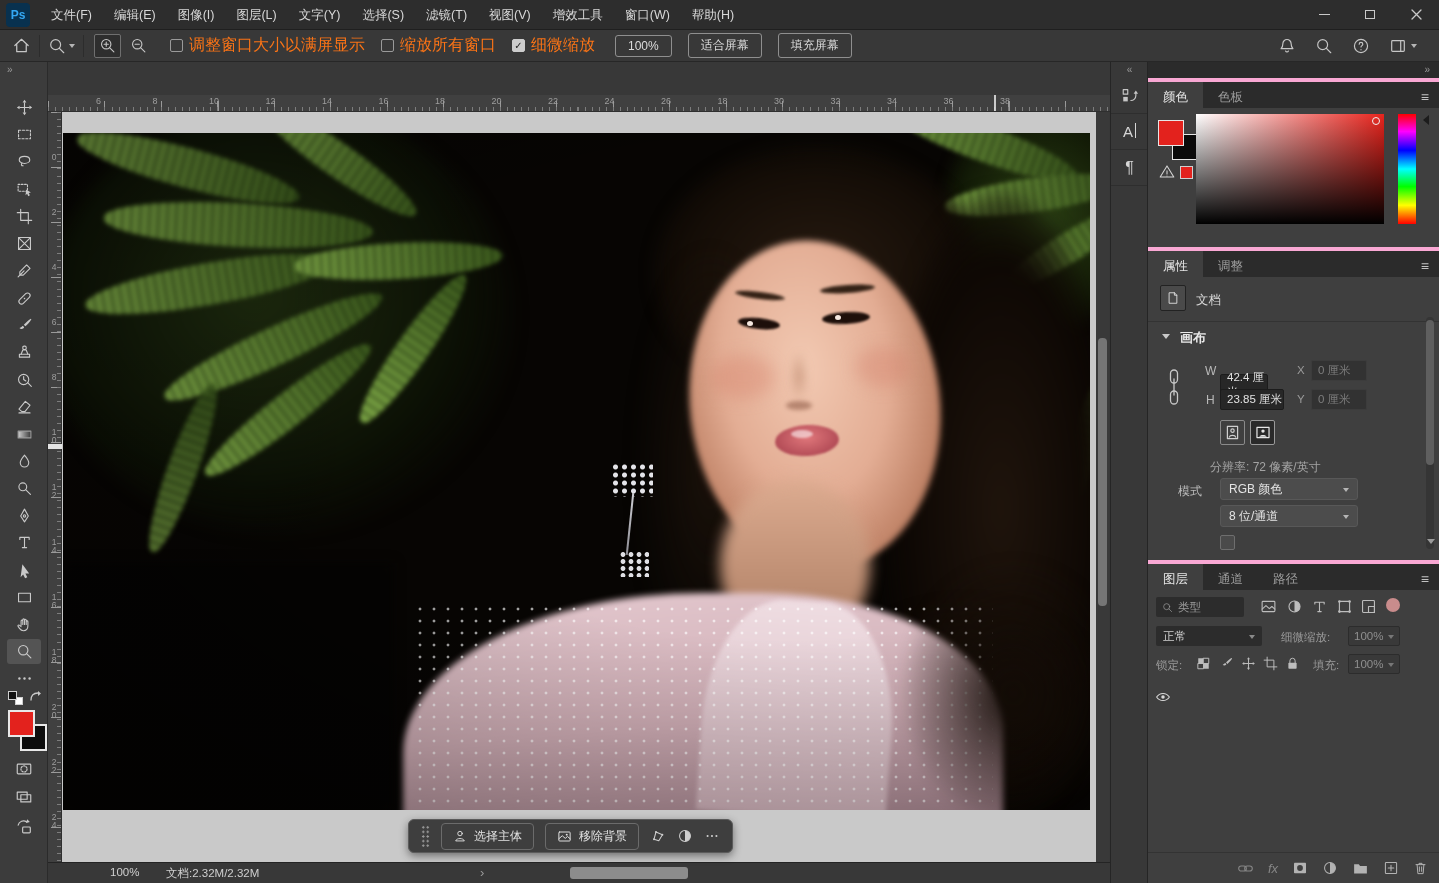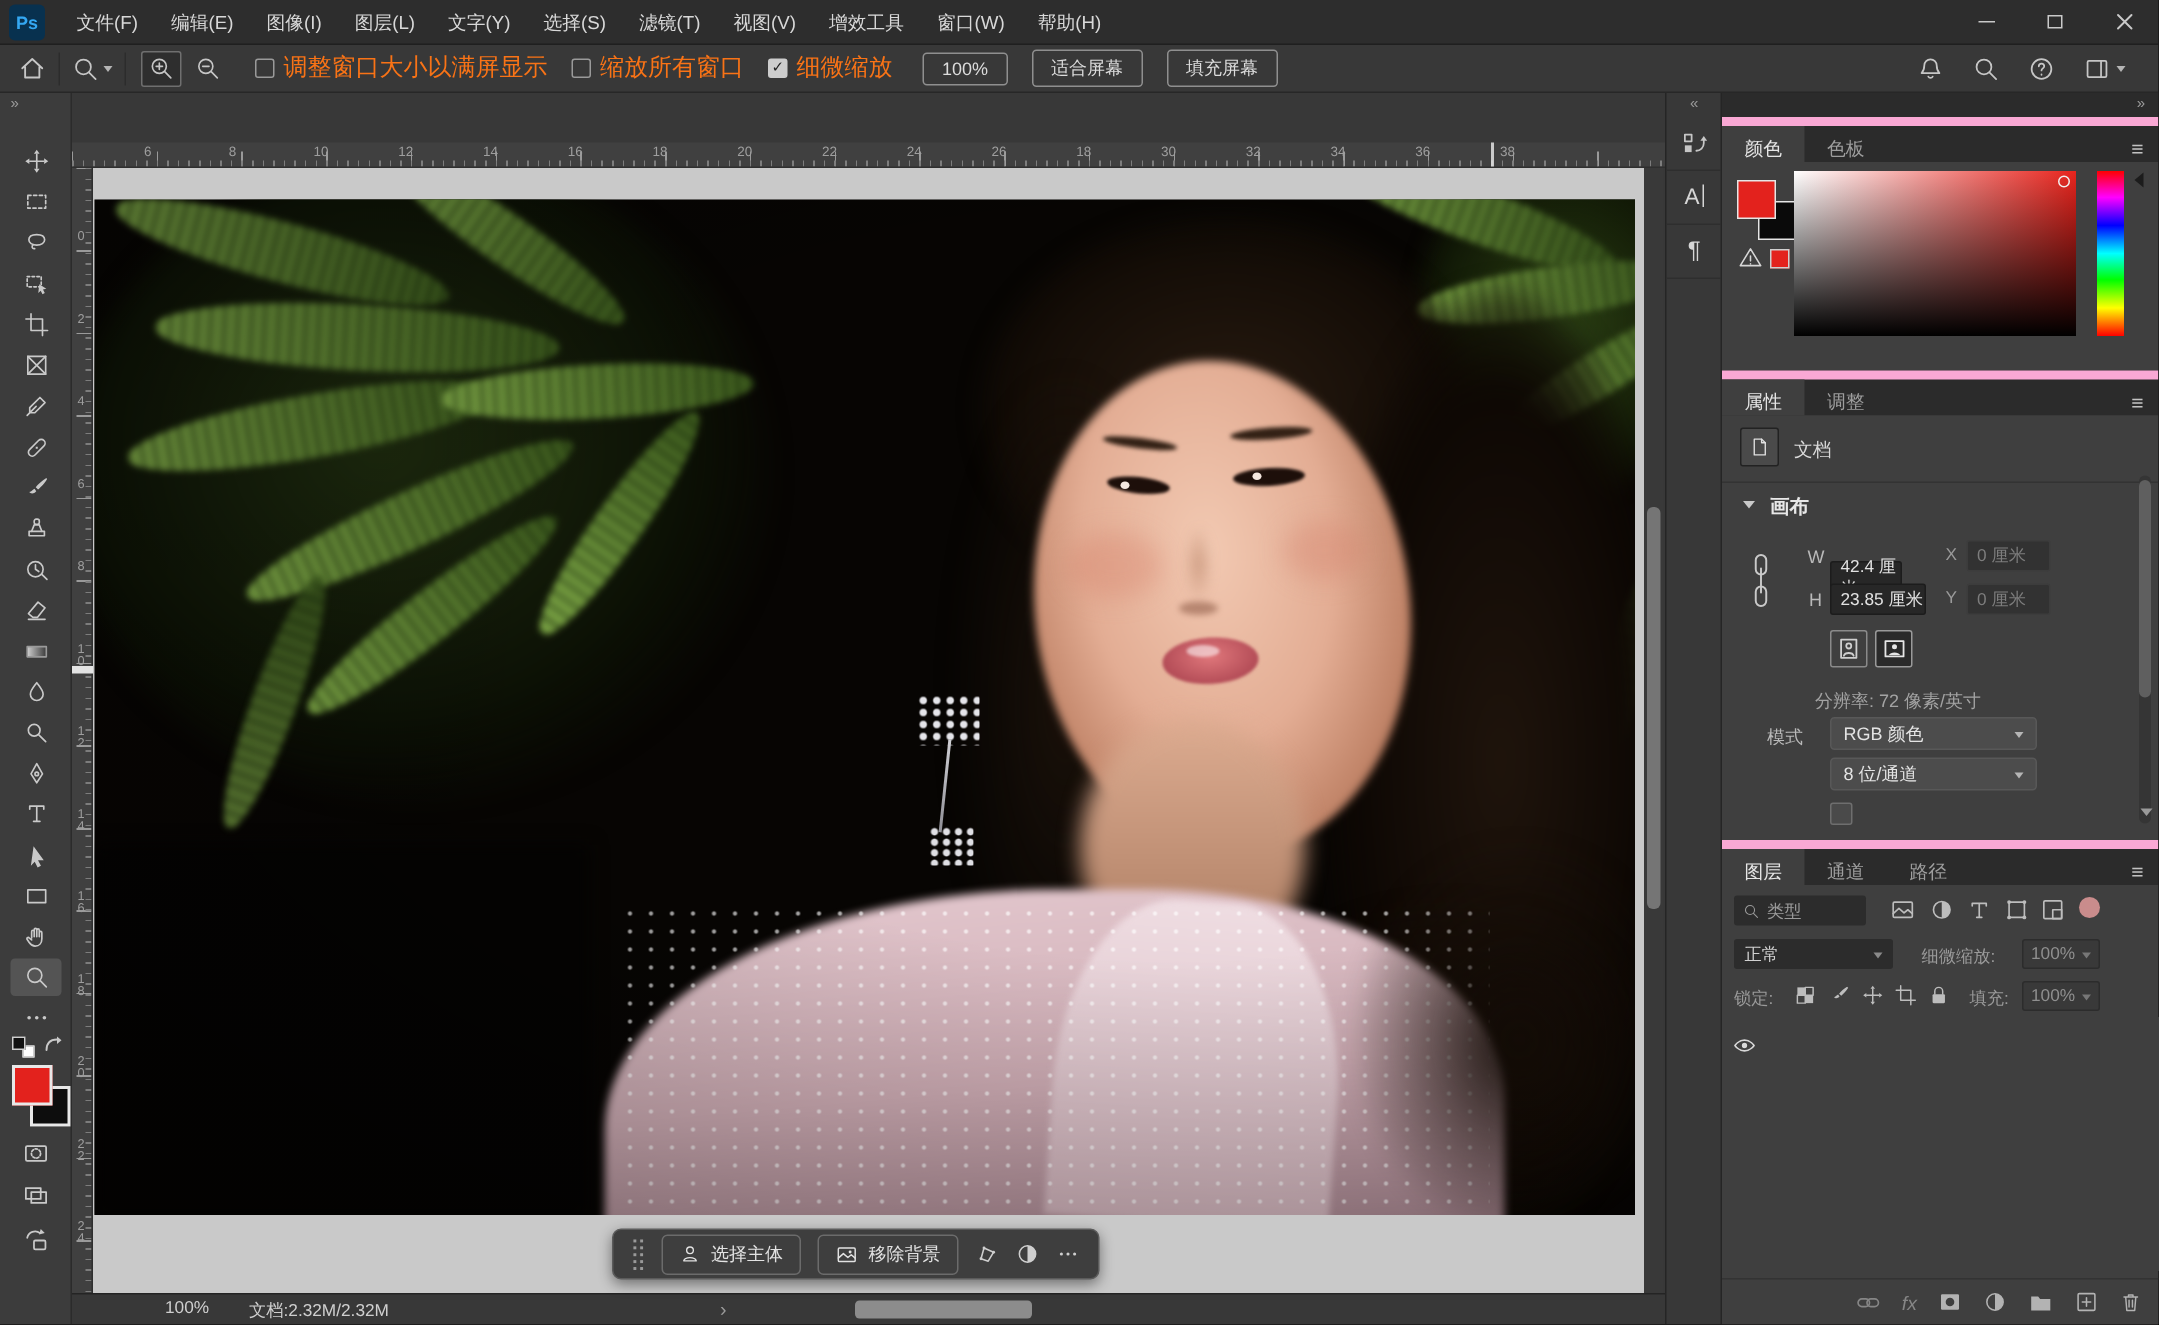--- a/index.html
+++ b/index.html
@@ -74,21 +74,21 @@
   .cbtn{display:flex;align-items:center;gap:7px;border:1px solid #6b6b6b;border-radius:4px;padding:4px 11px;font-size:12px;color:#e2e2e2}
   
   .rightstrip{position:absolute;left:1110px;top:62px;width:37px;height:821px;background:var(--bg);border-left:1px solid #252525}
   .rs-collapse{display:block;text-align:center;font-size:10px;color:#9a9a9a;height:16px;line-height:16px;letter-spacing:-1px}
   .rs-cell{width:37px;height:36px;display:flex;align-items:center;justify-content:center;color:#c6c6c6;border-bottom:1px solid #2e2e2e}
   .rs-a{font-size:15px;color:#d6d6d6;display:flex;align-items:flex-start}
   .rs-a i{display:inline-block;width:1px;height:15px;background:#d6d6d6;margin-left:2px}
   
   .panels{position:absolute;left:1147px;top:62px;width:292px;height:821px;background:var(--bg3);border-left:1px solid #252525}
   .phead{height:16px;background:var(--bg2);text-align:right;padding-right:10px;font-size:10px;color:#9a9a9a;line-height:16px;letter-spacing:-1px}
-  .ptabs{display:flex;height:30px;background:var(--bg2);position:relative;border-top:6px solid #f9a8d4}
+  .ptabs{display:flex;height:30px;background:var(--bg2);position:relative;border-top:4px solid #f9a8d4}
   .ptab{padding:0 15px;line-height:30px;font-size:12.5px;color:#9e9e9e}
   .ptab.active{background:var(--bg3);color:#e6e6e6}
   .pmenu{position:absolute;right:10px;top:7px;color:#c2c2c2;font-size:14px}
   .pcontent{position:relative;background:var(--bg3)}
   .pin{position:absolute;background:#272727;border:1px solid #1c1c1c;border-radius:2px;color:#e2e2e2;font-size:11.5px;display:flex;align-items:center;padding-left:6px}
   .pin.dis{background:#323232;border-color:#3c3c3c;color:#7d7d7d}
   .psel{position:absolute;background:#4c4c4c;border:1px solid #585858;border-radius:3px;font-size:12px;color:#e4e4e4;display:flex;align-items:center;justify-content:space-between;padding:0 8px}
   .plabel{position:absolute;font-size:12px;color:#b9b9b9}
   .dimlabel{position:absolute;font-size:11.5px;color:#9a9a9a}
   .lficon{position:absolute;color:#bdbdbd}

